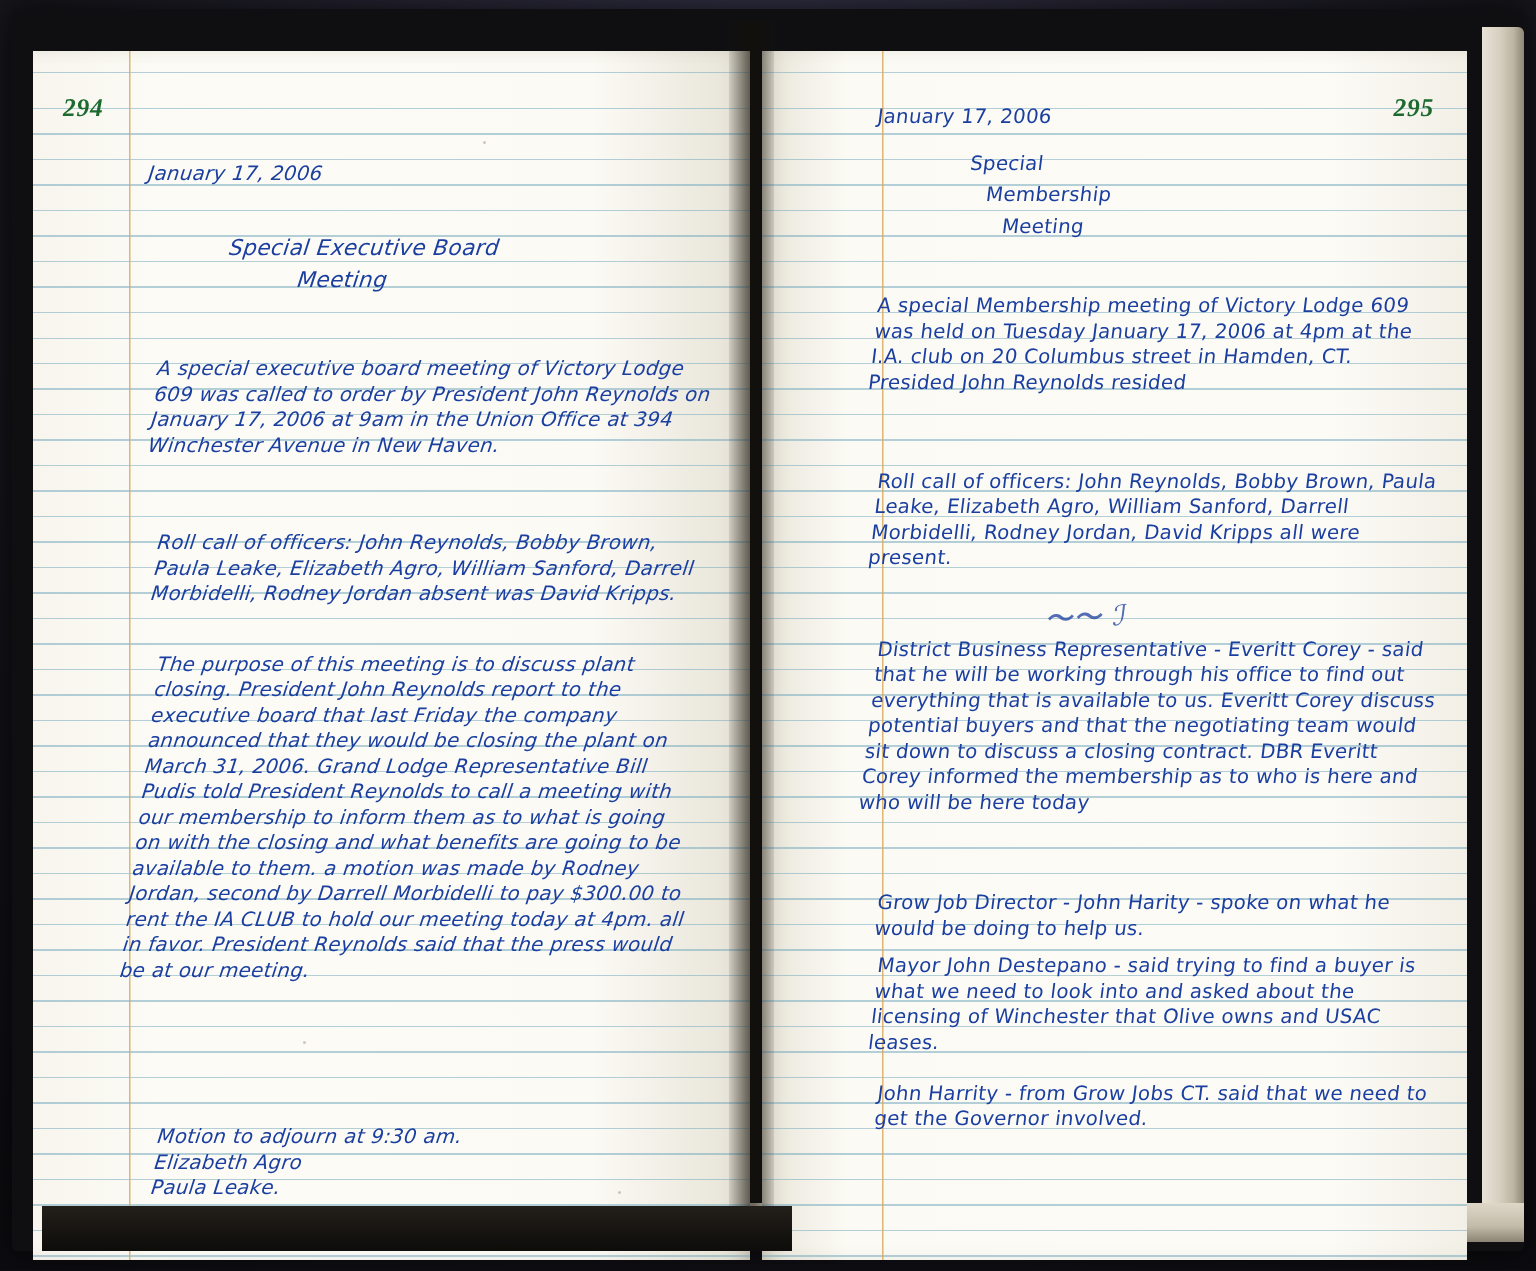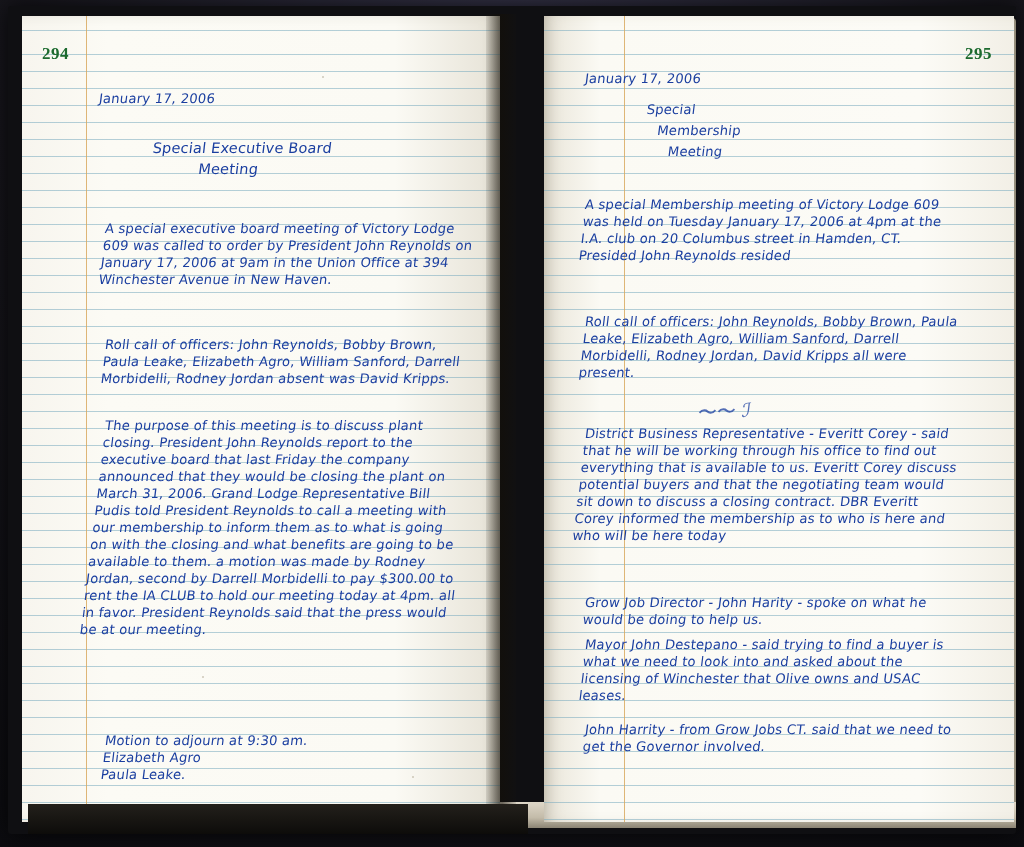--- a/index.html
+++ b/index.html
@@ -52,36 +52,36 @@
     right: 0;
     bottom: 6px;
     width: 520px;
     height: 26px;
     background: linear-gradient(180deg, #ded7c8 0%, #c3bba9 60%, #8b8474 100%);
   }
 
   
   .sheet {
     position: absolute;
-    top: 10px;
+    top: 28px;
     height: 806px;
     background: #fbfaf4;
+    font-style: italic;
   }
   .sheet.left {
     left: 14px;
     width: 478px;
     background: linear-gradient(90deg, #f7f5ee 0%, #fcfbf5 18%, #fbfaf4 78%, #e6e2d6 100%);
     box-shadow: inset -10px 0 18px -10px rgba(80,70,50,.45);
   }
   .sheet.right {
     left: 500px;
     width: 470px;
     background: linear-gradient(90deg, #e9e5d9 0%, #fbfaf4 12%, #fcfbf6 80%, #f2efe6 100%);
     box-shadow: inset 10px 0 18px -10px rgba(80,70,50,.4);
-    margin-left: 36px;
   }
 
   
   .gutter {
     position: absolute;
     left: 478px;
     top: 8px;
     width: 30px;
     height: 812px;
     background: linear-gradient(90deg, rgba(30,25,15,.10) 0%, rgba(20,16,8,.55) 45%, rgba(20,16,8,.55) 55%, rgba(30,25,15,.10) 100%);

